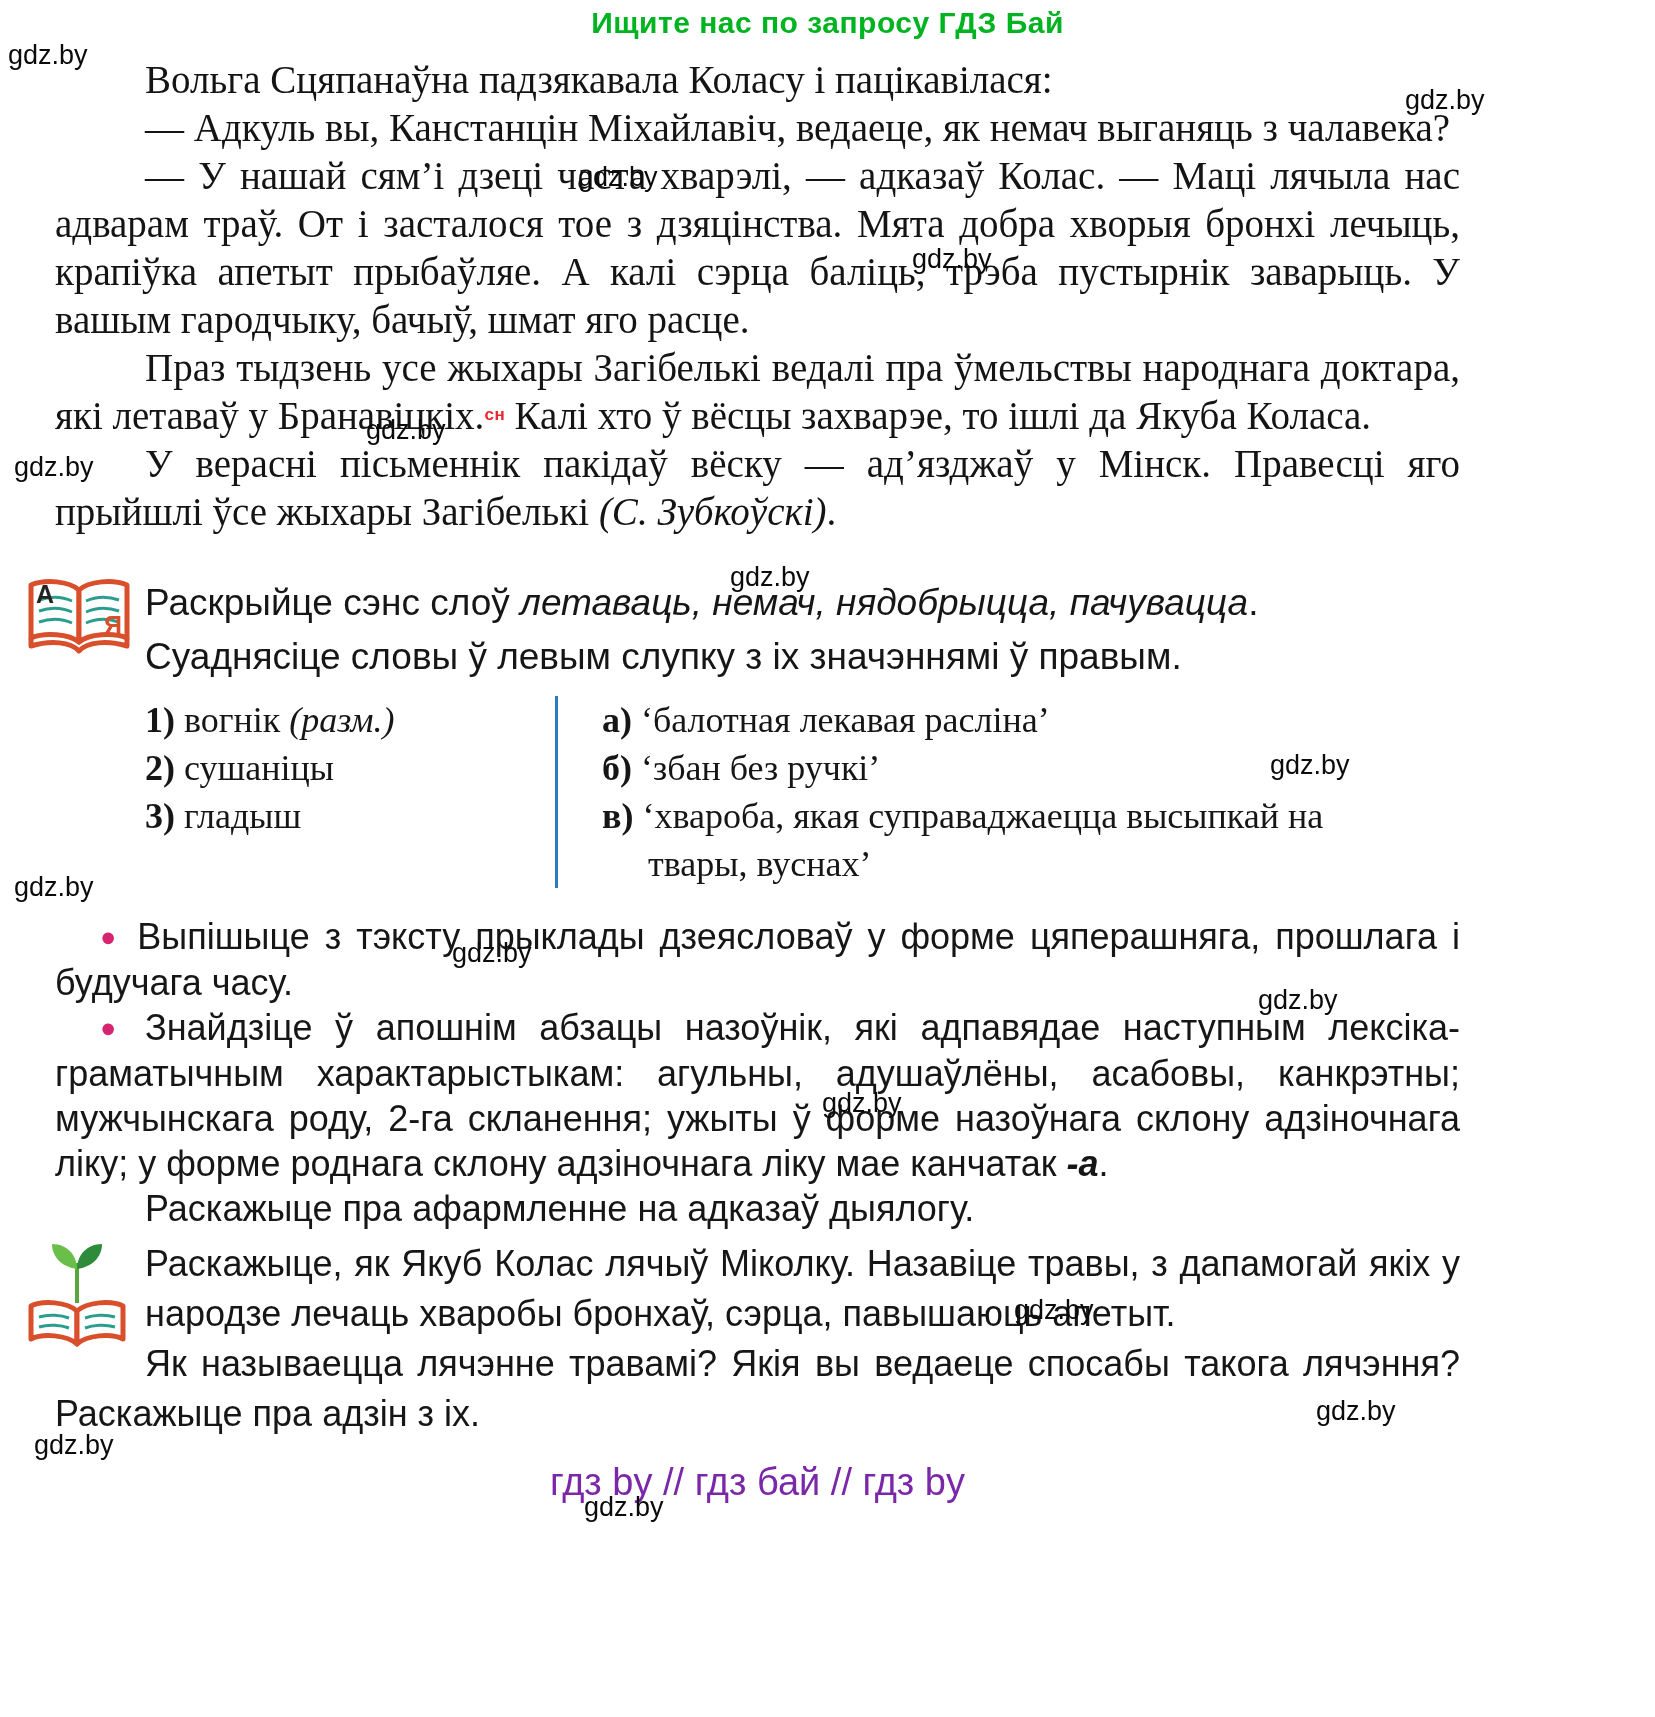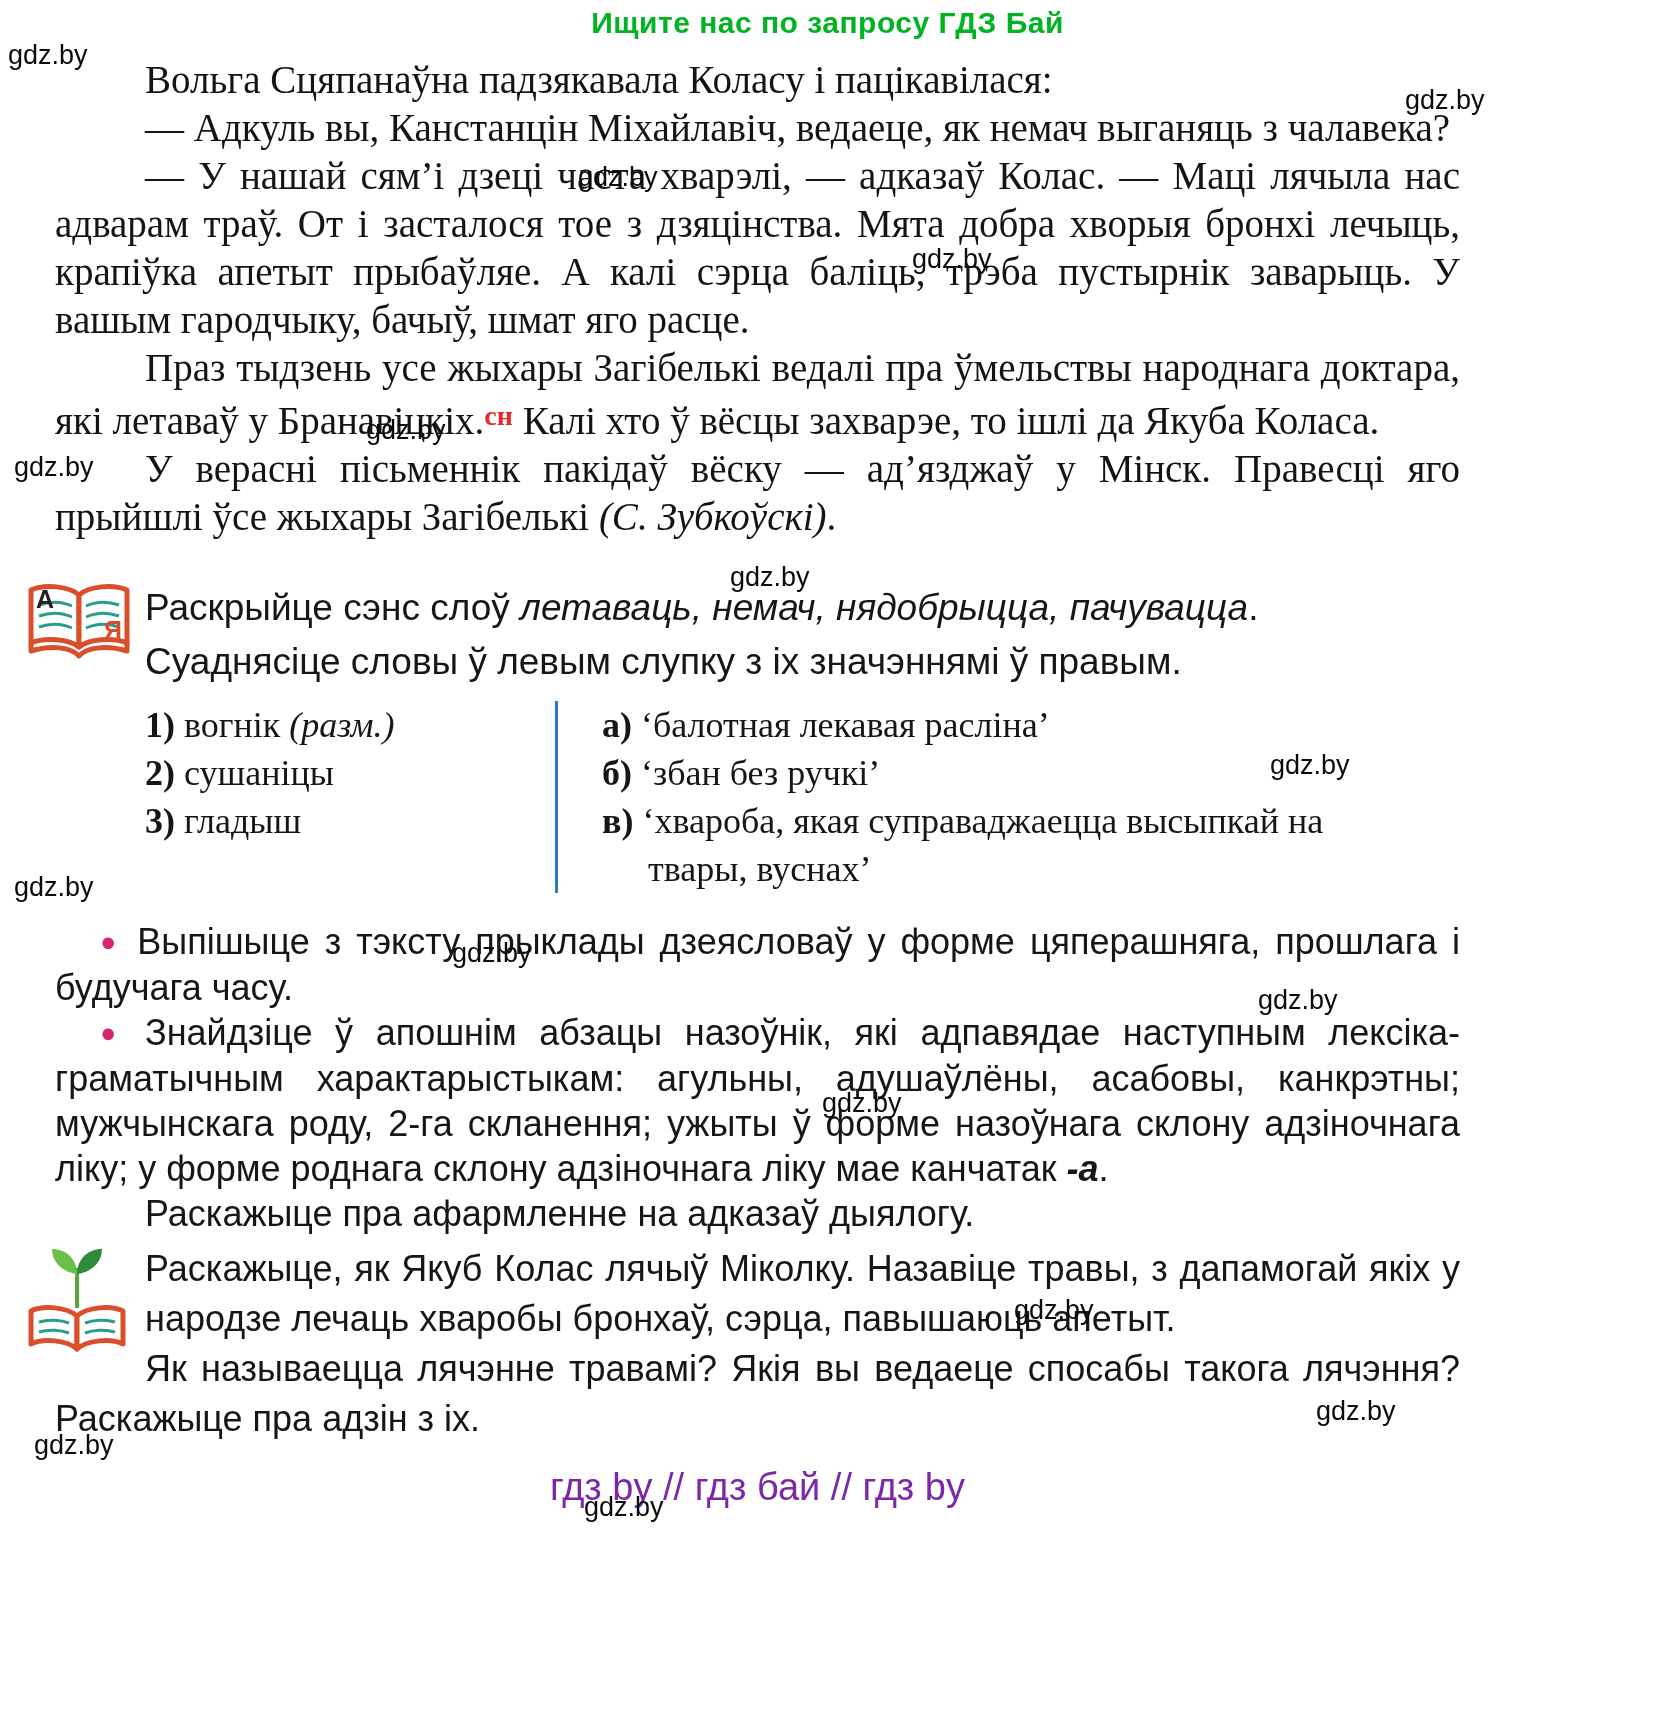--- a/index.html
+++ b/index.html
@@ -13,21 +13,21 @@
   .wm { position:absolute; font-size:27px; color:#0b0b0b; white-space:nowrap; z-index:5;
         font-family:"Liberation Sans", sans-serif; }
 
   .content { padding:16px 195px 0 55px; }
 
   
   .sp { font-family:"Liberation Serif", serif; font-size:39px; line-height:48px;
         text-align:justify; text-indent:90px; color:#141414; }
   .sp i { font-style:italic; }
   .fn-marker { color:var(--footnote-red,#e8282d); font-weight:bold; font-style:normal;
-               font-size:28px; vertical-align:9px; font-family:Liberation Serif, serif; }
+               font-size:17px; vertical-align:9px; font-family:Liberation Mono, monospace; }
 
   
   .task { margin-top:40px; }
   .icon-float { float:left; width:120px; margin-left:-30px; }
   .icon-float.dict { height:108px; }
   .icon-float.sprout { height:150px; }
   .dict-line { font-size:37px; line-height:54px; }
   .dict-line .wlist { font-style:italic; }
 
   

